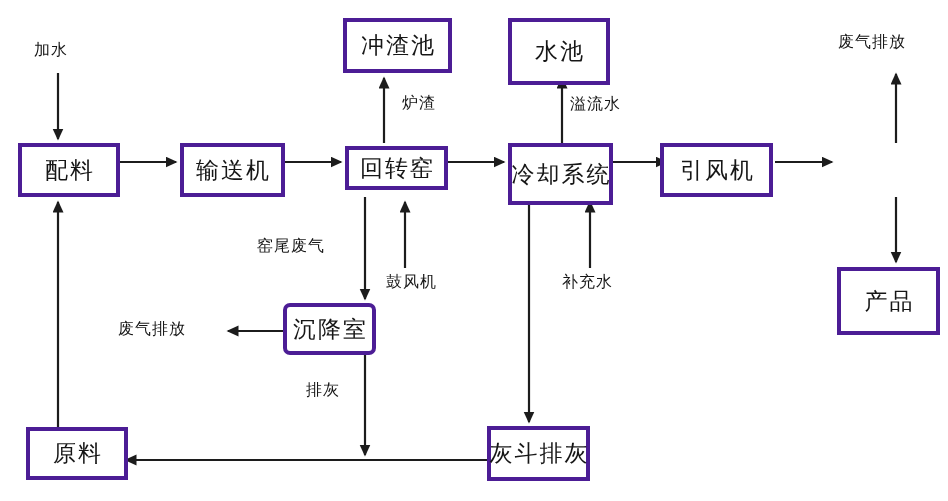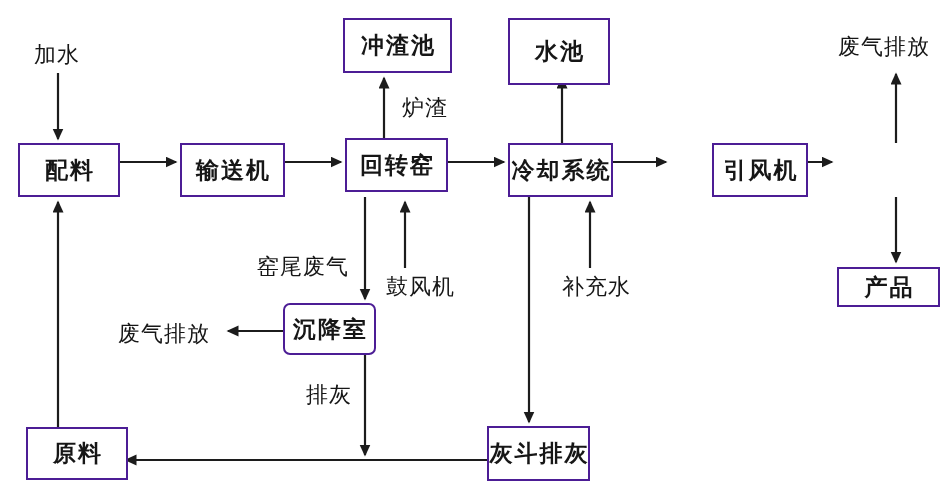--- a/index.html
+++ b/index.html
@@ -17,34 +17,33 @@
     overflow: hidden;
   }
   .wires {
     position: absolute;
     left: 0;
     top: 0;
   }
   .node {
     position: absolute;
     box-sizing: border-box;
-    border: 2px solid #4c1d95;
+    border: 4px solid #4c1d95;
     background: #ffffff;
     display: flex;
     align-items: center;
     justify-content: center;
     font-size: 23px;
     letter-spacing: 2px;
     text-indent: 2px;
     white-space: nowrap;
-    font-weight: bold;
   }
   .flabel {
     position: absolute;
-    font-size: 22px;
+    font-size: 16px;
     letter-spacing: 1px;
     white-space: nowrap;
   }
 </style>
 </head>
 <body>
 
 <div class="canvas">
 
   <svg class="wires" width="948" height="501" viewBox="0 0 948 501">
@@ -88,34 +87,35 @@
       <line x1="283" y1="331" x2="228" y2="331" marker-end="url(#ah)"></line>
 
       <line x1="365" y1="355" x2="365" y2="455" marker-end="url(#ah)"></line>
 
       <line x1="487" y1="460" x2="126" y2="460" marker-end="url(#ah)"></line>
     </g>
   </svg>
 
   <div class="node" style="left:180px; top:143px; width:105px; height:54px;">输送机</div>
   <div class="node" style="left:18px;  top:143px; width:102px; height:54px;">配料</div>
-  <div class="node" style="left:345px; top:138px; width:103px; height:54px;">回转窑</div>
-  <div class="node" style="left:508px; top:143px; width:105px; height:54px;">冷却系统</div>
-  <div class="node" style="left:712px; top:143px; width:96px; height:54px;">引风机</div>
+  <div class="node" style="left:345px; top:146px; width:103px; height:44px;">回转窑</div>
+  <div class="node" style="left:508px; top:143px; width:105px; height:62px;">冷却系统</div>
+  <div class="node" style="left:660px; top:143px; width:113px; height:54px;">引风机</div>
 
   <div class="node" style="left:343px; top:18px; width:109px; height:55px;">冲渣池</div>
   <div class="node" style="left:508px; top:18px; width:102px; height:67px;">水池</div>
 
-  <div class="node" style="left:837px; top:267px; width:103px; height:40px;">产品</div>
+  <div class="node" style="left:837px; top:267px; width:103px; height:68px;">产品</div>
   <div class="node" style="left:283px; top:303px; width:93px; height:52px;border-radius:7px;">沉降室</div>
   <div class="node" style="left:26px;  top:427px; width:102px; height:53px;">原料</div>
   <div class="node" style="left:487px; top:426px; width:103px; height:55px;">灰斗排灰</div>
 
   <div class="flabel" style="left:34px;  top:40px;">加水</div>
   <div class="flabel" style="left:402px; top:93px;">炉渣</div>
+  <div class="flabel" style="left:570px; top:94px;">溢流水</div>
   <div class="flabel" style="left:838px; top:32px;">废气排放</div>
-  <div class="flabel" style="left:257px; top:236px;margin-top:16px;">窑尾废气</div>
+  <div class="flabel" style="left:257px; top:236px;">窑尾废气</div>
   <div class="flabel" style="left:386px; top:272px;">鼓风机</div>
   <div class="flabel" style="left:562px; top:272px;">补充水</div>
   <div class="flabel" style="left:118px; top:319px;">废气排放</div>
   <div class="flabel" style="left:306px; top:380px;">排灰</div>
 
 </div>
 
 </body></html>

